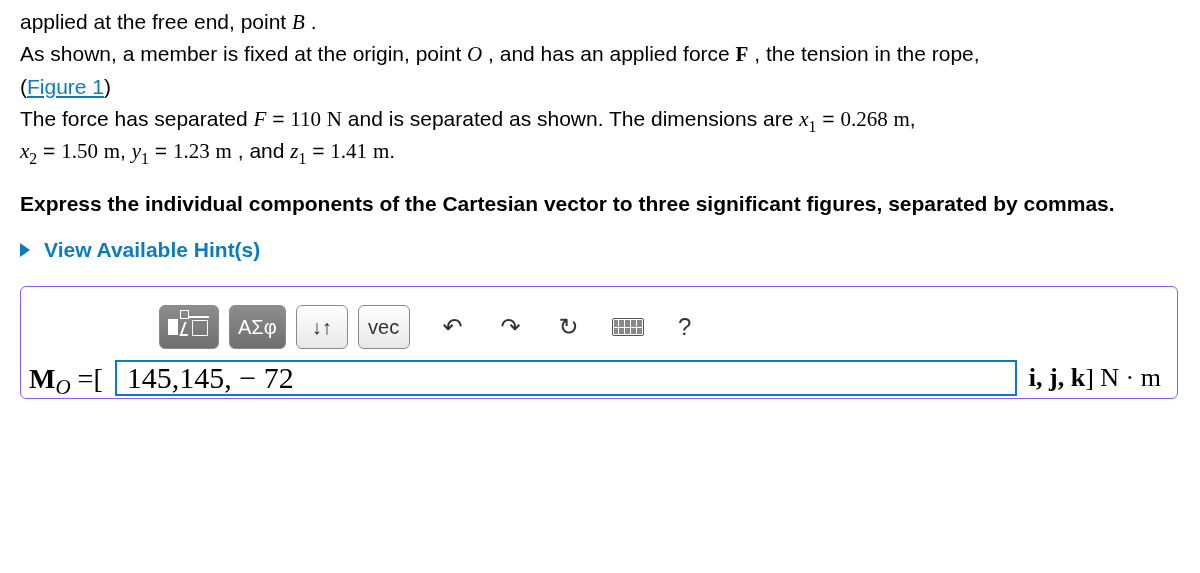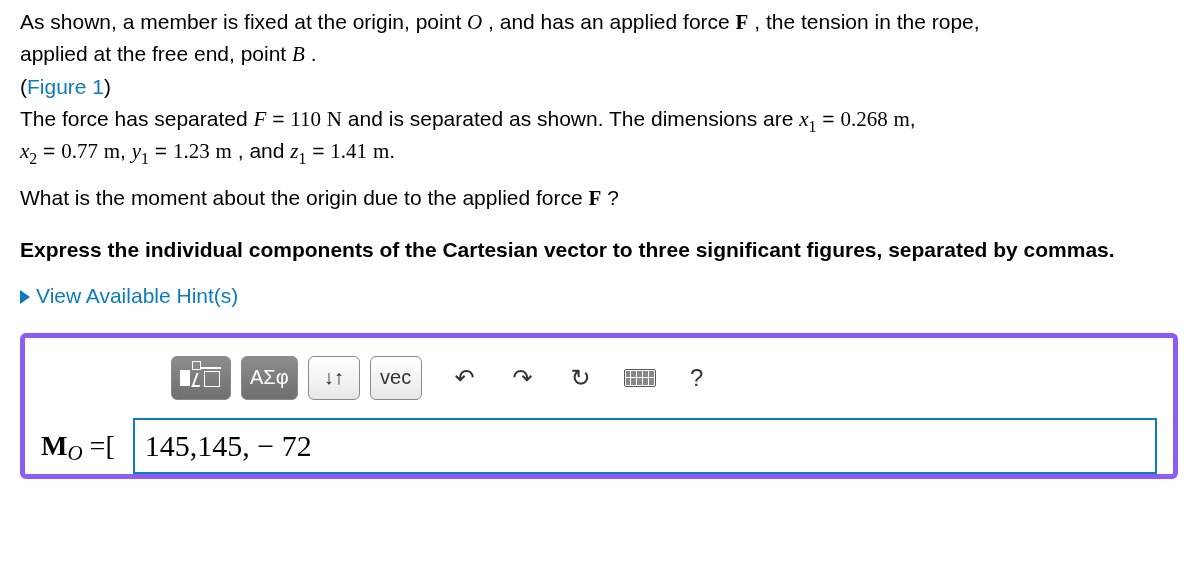--- a/index.html
+++ b/index.html
@@ -15,56 +15,57 @@
     padding: 8px 20px 0 20px;
     box-sizing: border-box;
     font-size: 21px;
     line-height: 1.35;
   }
   .prompt p {
     margin: 0 0 4px 0;
   }
   .link {
     color: #0d7cbf;
+    text-decoration: underline;
     cursor: pointer;
   }
   .mathvar {
     font-family: "Times New Roman", Times, serif;
     font-style: italic;
   }
   .mathup {
     font-family: "Times New Roman", Times, serif;
     font-style: normal;
   }
   .bold { font-weight: 700; }
   .sub { font-size: 0.75em; position: relative; top: 0.35em; }
   .question { margin-top: 18px; }
   .instruction { margin-top: 24px; font-weight: 700; }
   .hints {
     margin-top: 18px;
     color: #0d7cbf;
-    font-weight: 400;
+    font-weight: 700;
     cursor: pointer;
     display: flex;
     align-items: center;
-    gap: 6px;
+    gap: 14px;
   }
   .hints .tri {
     display: inline-block;
     width: 0; height: 0;
     border-top: 7px solid transparent;
     border-bottom: 7px solid transparent;
     border-left: 10px solid #0d7cbf;
   }
 
   .answer-box {
     margin-top: 22px;
-    border: 5px solid #8b5cf6;
+    border: 1px solid #8b5cf6;
     border-radius: 6px;
-    padding: 18px 16px 0 16px;
+    padding: 18px 16px 0 8px;
     box-sizing: border-box;
     width: 1158px;
   }
 
   .toolbar {
     display: flex;
     align-items: center;
     gap: 10px;
     margin-left: 130px;
   }
@@ -129,33 +130,32 @@
     width: 32px; height: 18px;
     border: 1.5px solid #555; border-radius: 2px;
     display: grid; grid-template-columns: repeat(5,1fr);
     grid-template-rows: repeat(2,1fr); gap: 1px; padding: 1px;
     box-sizing: border-box;
   }
   .kb-mini span { background: #888; }
 
   .eq-row {
     display: flex;
-    align-items: center;
-    margin-top: 18px;
-    gap: 18px;
+    margin-top: 11px;
+    gap: 12px;
   }
   .lhs {
     font-family: "Times New Roman", Times, serif;
     font-size: 28px;
     white-space: nowrap;
   }
   .lhs .O { font-style: italic; font-size: 0.75em; position: relative; top: 0.25em; }
   .answer-input {
     flex: 1;
-    height: 56px;
+    height: 36px;
     border: 2px solid #0d7cbf;
     background: #fff;
     font-family: "Times New Roman", Times, serif;
     font-size: 30px;
     padding: 4px 10px;
     box-sizing: border-box;
     display: flex;
     align-items: center;
   }
   .rhs {
@@ -167,69 +167,64 @@
   .plainbtn {
     font-size: 24px; color: #333;
     width: 30px; text-align: center; cursor: pointer;
   }
 </style>
 </head>
 <body>
 
 <div class="page">
   <div class="prompt">
+    <p>
+      <span>applied at the free end, point </span>
+      <span class="mathvar">B</span>
+      <span>.</span>
+    </p>
     <p>
       <span>As shown, a member is fixed at the origin, point </span>
       <span class="mathvar">O</span>
       <span>, and has an applied force </span>
       <span class="mathup bold">F</span>
       <span>, the tension in the rope,</span>
     </p>
     <p>
-      <span>applied at the free end, point </span>
-      <span class="mathvar">B</span>
-      <span>.</span>
-    </p>
-    <p>
       (<span class="link">Figure 1</span>)
     </p>
     <p>
       <span>The force has separated </span>
       <span class="mathvar">F</span>
       <span> = </span>
       <span class="mathup">110</span>
       <span class="mathup"> N</span>
       <span> and is separated as shown. The dimensions are </span>
       <span class="mathvar">x</span><span class="mathup sub">1</span>
       <span> = </span>
       <span class="mathup">0.268</span>
       <span class="mathup"> m</span><span>,</span>
     </p>
     <p>
       <span class="mathvar">x</span><span class="mathup sub">2</span>
       <span> = </span>
-      <span class="mathup">0.77</span>
+      <span class="mathup">1.50</span>
       <span class="mathup"> m</span><span>,</span>
       <span class="mathvar">y</span><span class="mathup sub">1</span>
       <span> = </span>
       <span class="mathup">1.23</span>
       <span class="mathup"> m</span>
       <span>, and </span>
       <span class="mathvar">z</span><span class="mathup sub">1</span>
       <span> = </span>
       <span class="mathup">1.41</span>
       <span class="mathup"> m</span><span>.</span>
     </p>
   </div>
 
-  <div class="question">
-    <span>What is the moment about the origin due to the applied force </span>
-    <span class="mathup bold">F</span>
-    <span>?</span>
-  </div>
 
   <div class="instruction">Express the individual components of the Cartesian vector to three significant figures, separated by commas.</div>
 
   <div class="hints">
     <span class="tri"></span>
     <span>View Available Hint(s)</span>
   </div>
 
   <div class="answer-box">
     <div class="toolbar">
@@ -278,15 +273,18 @@
     </div>
 
     <div class="eq-row">
       <span class="lhs">
         <span class="bold">M</span><span class="O">O</span>
         <span> =[</span>
       </span>
       <div class="answer-input">
         <span>145,145, − 72</span>
       </div>
+      <span class="rhs">
+        <span class="vec">i, j, k</span><span>] </span><span>N · m</span>
+      </span>
     </div>
   </div>
 </div>
 
 </body></html>

